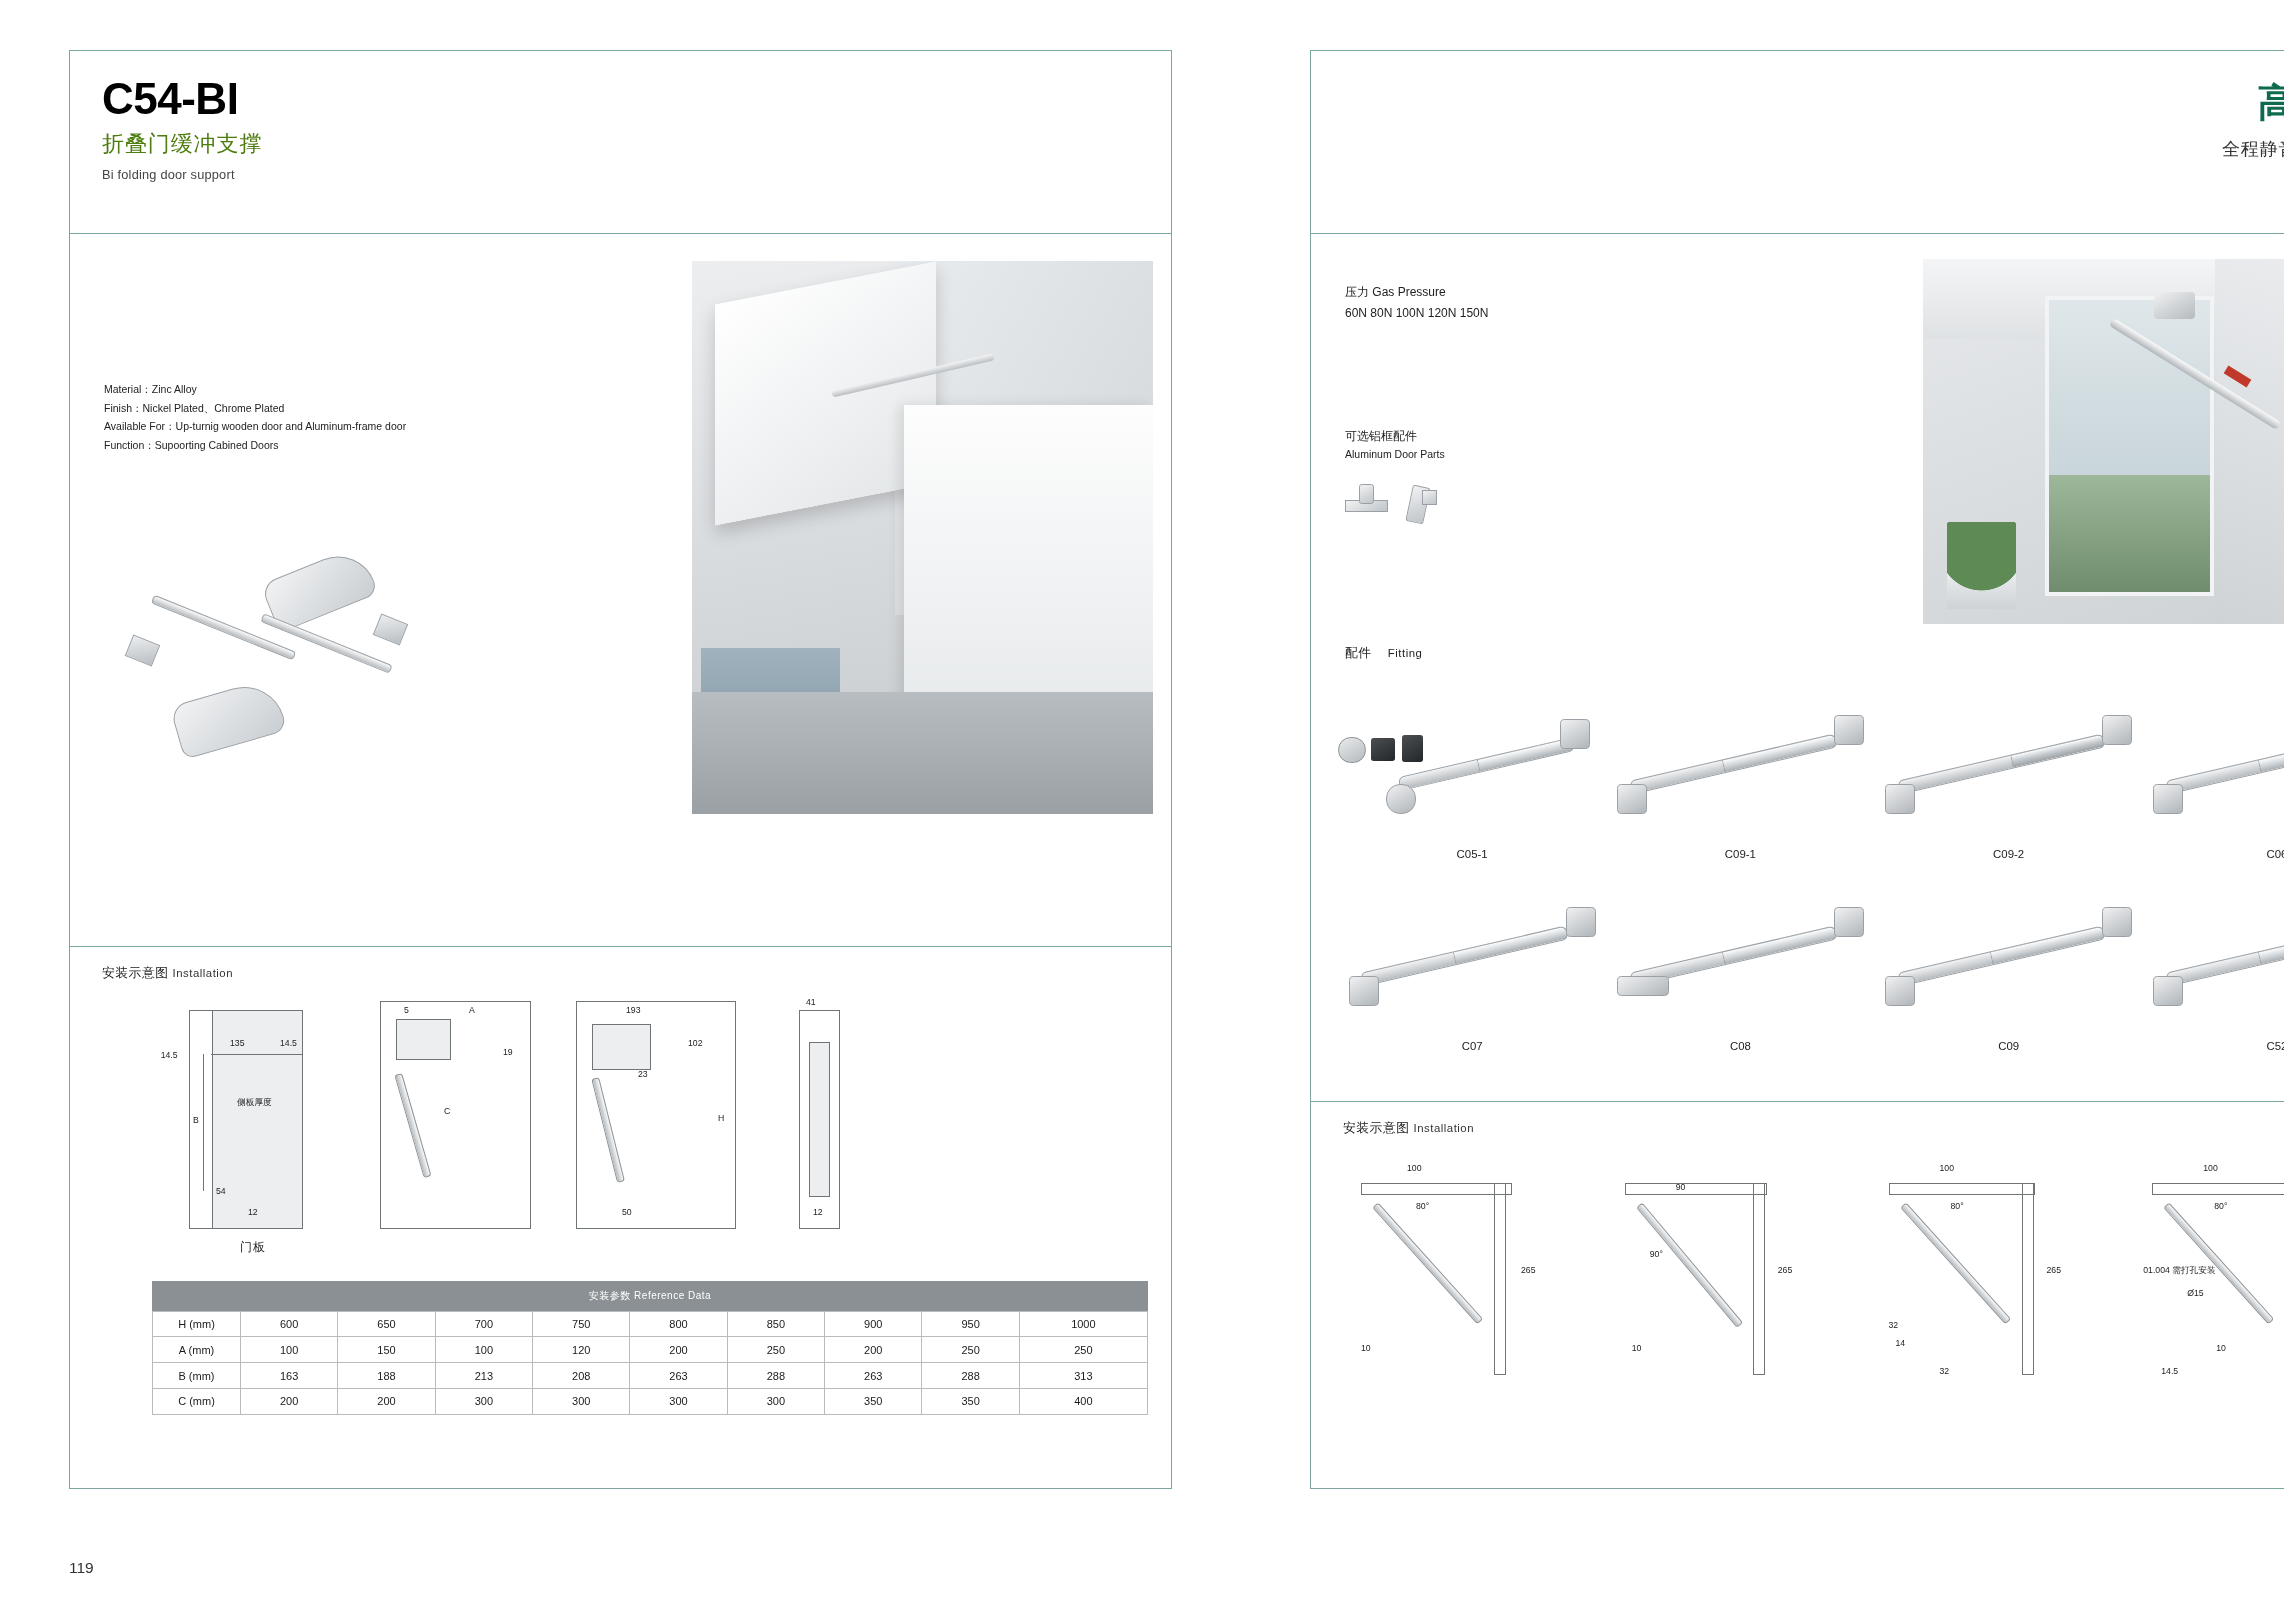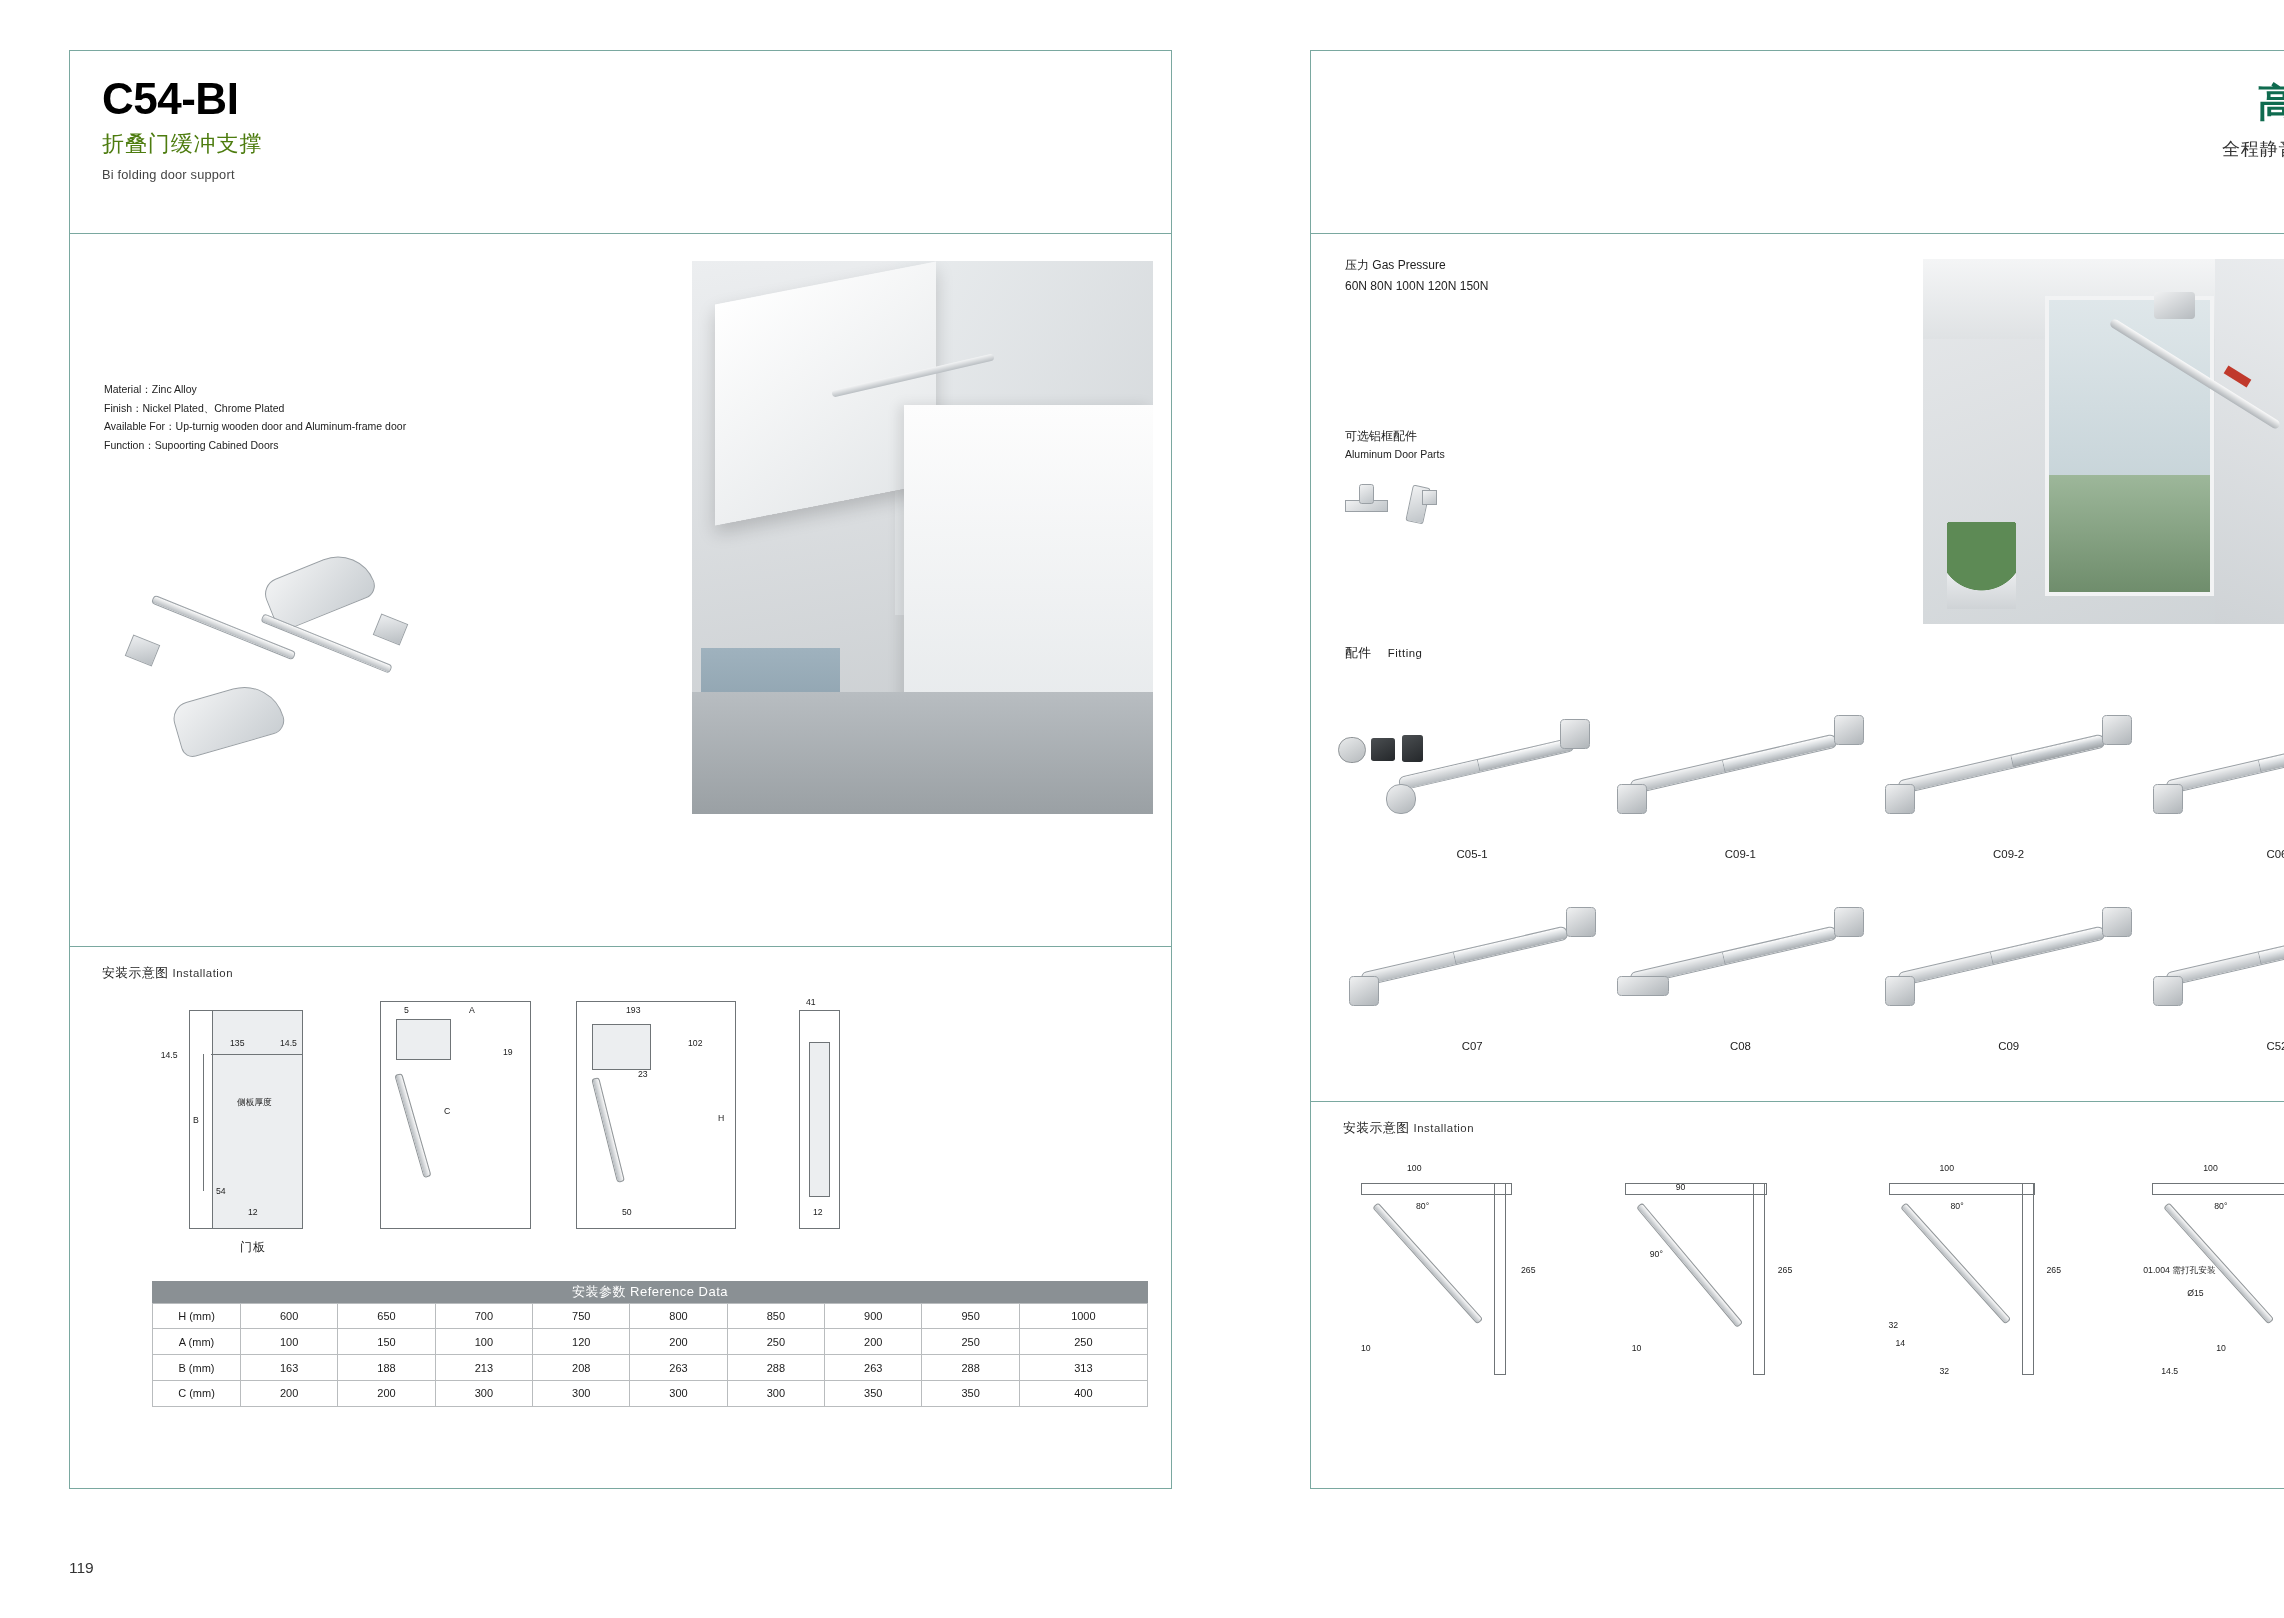--- a/index.html
+++ b/index.html
@@ -213,22 +213,22 @@
   
   table.ref {
     width: 996px;
     margin: 14.6px 0 0 50px;
     border-collapse: collapse;
     font-size: 11px;
   }
   table.ref caption {
     background: #8a9094;
     color: #fff;
-    font-size: 13px;
-    padding: 2px 0;
+    font-size: 10px;
+    padding: 8px 0;
     letter-spacing: 0.5px;
   }
   table.ref th, table.ref td {
     border: 0.9px solid #b9bcbe;
     text-align: center;
     padding: 6.4px 0;
     color: #1b1b1b;
     font-weight: normal;
   }
   table.ref th { width: 87px; }
@@ -259,21 +259,21 @@
     margin-top: 9px;
   }
   .rp-mid {
     height: 868px;
     border-bottom: 1.4px solid #7aa8a0;
     box-sizing: border-box;
     position: relative;
   }
   .pressure {
     position: absolute;
-    left: 34px; top: 21px;
+    left: 34px; top: 48px;
     font-size: 12px;
     line-height: 1.75;
     color: #222;
   }
   .alum-label {
     position: absolute;
     left: 34px; top: 192px;
     font-size: 12px;
     line-height: 1.7;
     color: #222;

